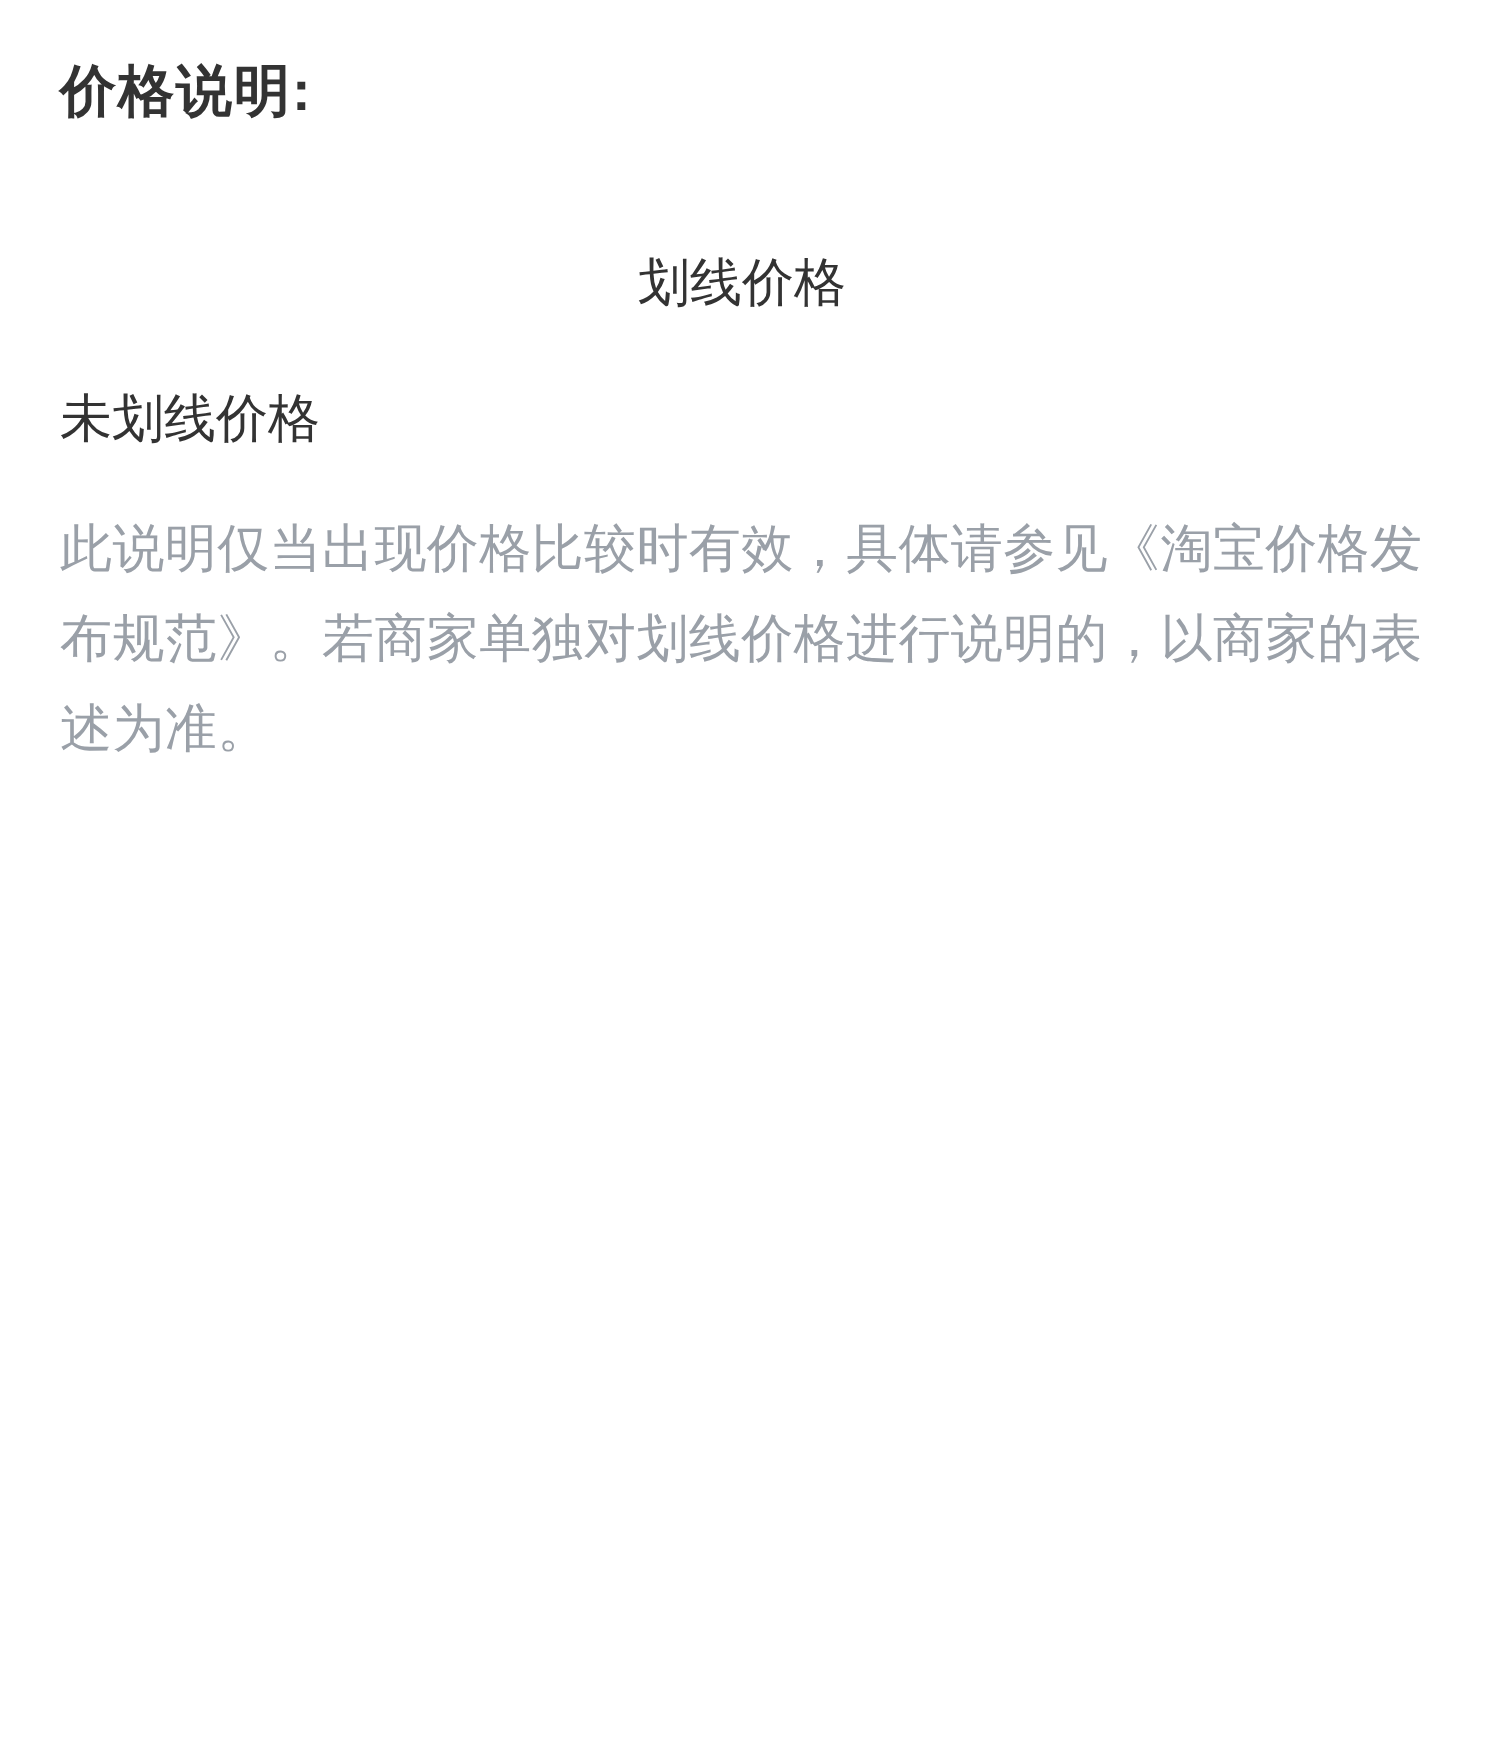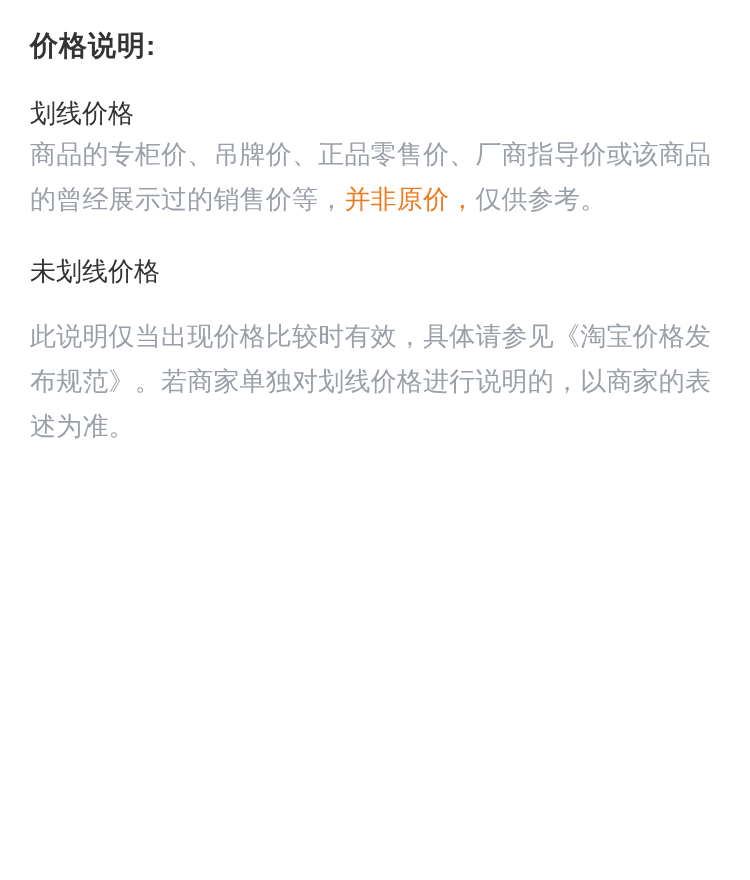--- a/index.html
+++ b/index.html
@@ -28,21 +28,21 @@
     font-weight: 700;
     color: var(--heading-text);
     letter-spacing: 1px;
   }
   .section-heading {
     font-size: 26px;
     line-height: 38px;
     font-weight: 400;
     color: var(--heading-text);
   }
-  .section-heading.first { margin-top: 30px; }
+  .section-heading.first { margin-top: 58px; text-align: center; }
   .section-heading.second { margin-top: 30px; }
   .para {
     font-size: 26px;
     line-height: 45px;
     font-weight: 400;
     color: var(--body-text);
     white-space: pre-line;
     letter-spacing: 0.2px;
   }
   .para.standalone-a { margin-top: 38px; }
@@ -51,22 +51,20 @@
 </style>
 </head>
 <body>
 
 <div class="page">
 
   <h1 class="page-title">价格说明:</h1>
 
   <section>
     <h2 class="section-heading first">划线价格</h2>
-    <p class="para"><span>商品的专柜价、吊牌价、正品零售价、厂商指导价或该商品
-的曾经展示过的销售价等，</span><span class="hl">并非原价，</span><span>仅供参考。</span></p>
   </section>
 
   <section>
     <h2 class="section-heading second">未划线价格</h2>
   </section>
 
 
   <p class="para standalone-b"><span>此说明仅当出现价格比较时有效，具体请参见《淘宝价格发
 布规范》。若商家单独对划线价格进行说明的，以商家的表
 述为准。</span></p>

